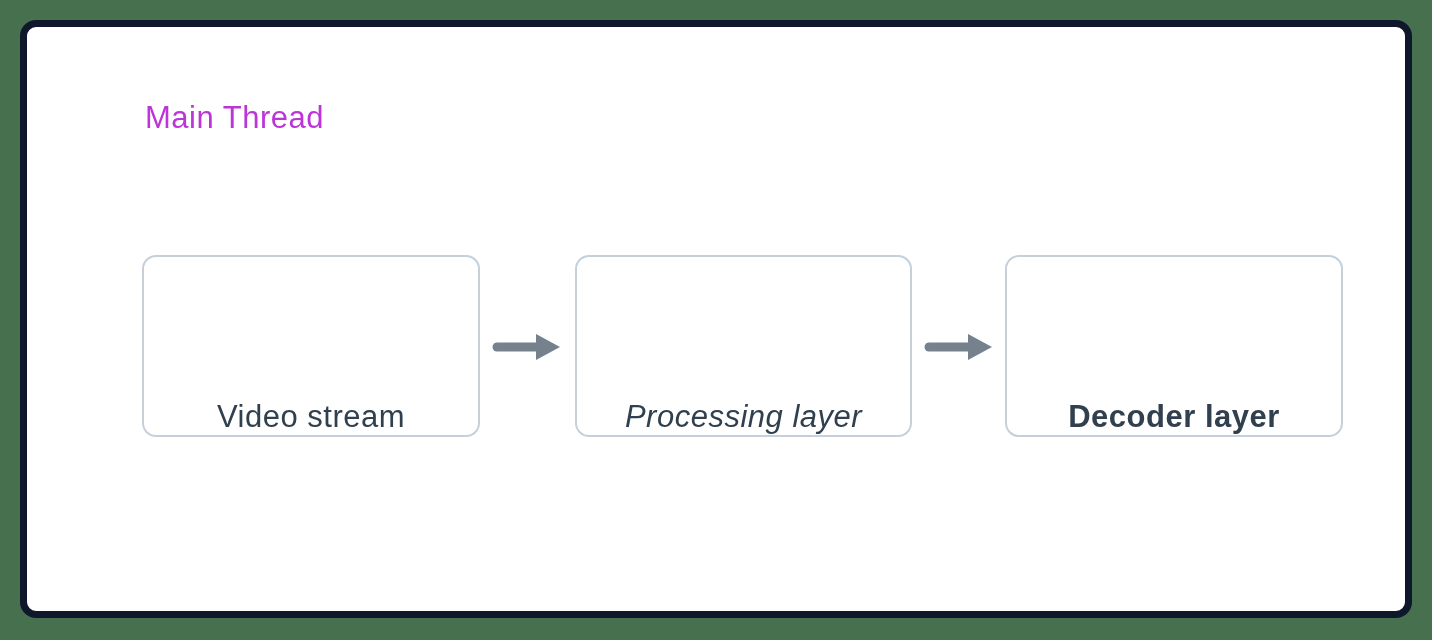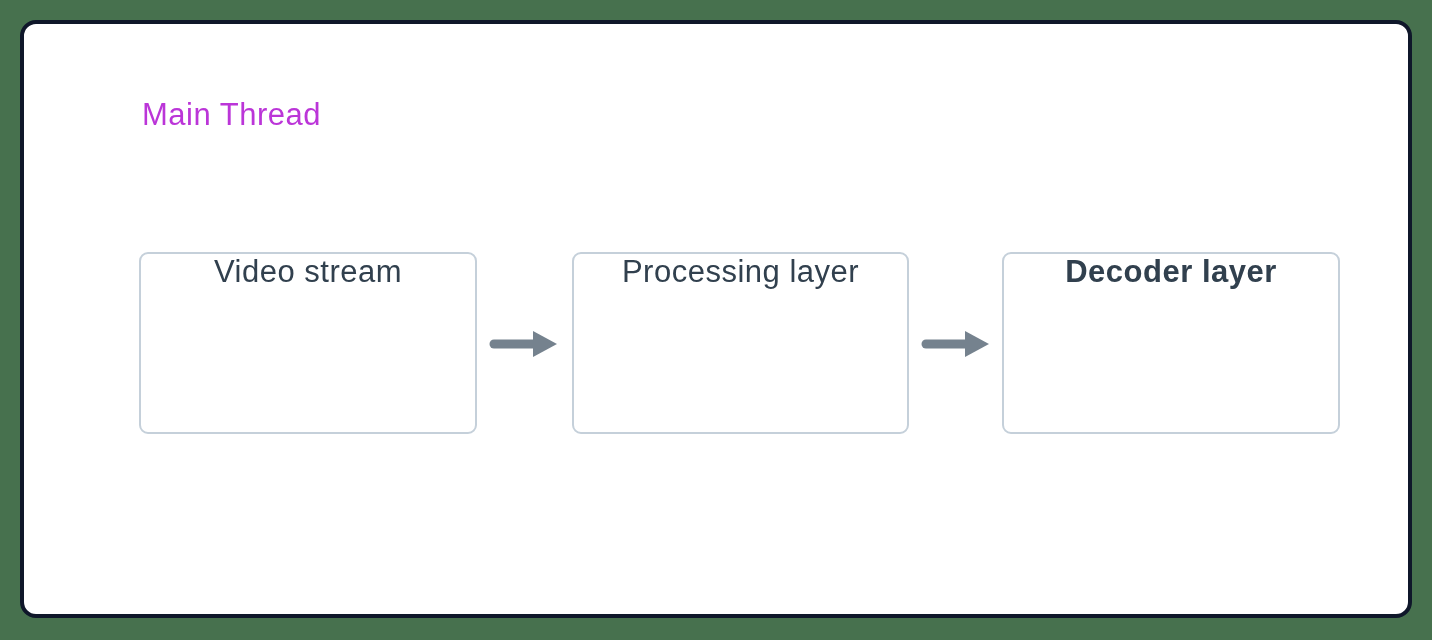--- a/index.html
+++ b/index.html
@@ -16,56 +16,56 @@
     overflow: hidden;
   }
 
   .panel {
     position: absolute;
     left: 20px;
     top: 20px;
     width: 1392px;
     height: 598px;
     background: #ffffff;
-    border: 4px solid #0f172a;
+    border: 7px solid #0f172a;
     border-radius: 16px;
   }
 
   .diagram-title {
     position: absolute;
     left: 118px;
     top: 74px;
     font-size: 31px;
     line-height: 34px;
     color: #bb35d8;
     letter-spacing: 0.5px;
     white-space: nowrap;
   }
 
   .node {
     position: absolute;
     top: 228px;
     height: 182px;
     background: #ffffff;
     border: 2px solid #c5d0da;
-    border-radius: 9px;
+    border-radius: 14px;
     display: flex;
-    align-items: flex-start;
+    align-items: flex-end;
     justify-content: center;
   }
 
   .node-label {
     font-size: 31px;
     color: #31404e;
     letter-spacing: 0.5px;
     white-space: nowrap;
   }
 
   .node-1 { left: 115px;  width: 338px; }
-  .node-2 { left: 548px;  width: 337px; }
+  .node-2 { left: 548px;  width: 337px; font-style: italic; }
   .node-3 { left: 978px;  width: 338px; font-weight: bold; }
 
   .arrow {
     position: absolute;
     top: 305px;
     width: 68px;
     height: 30px;
   }
 
   .arrow-1 { left: 465px; }

